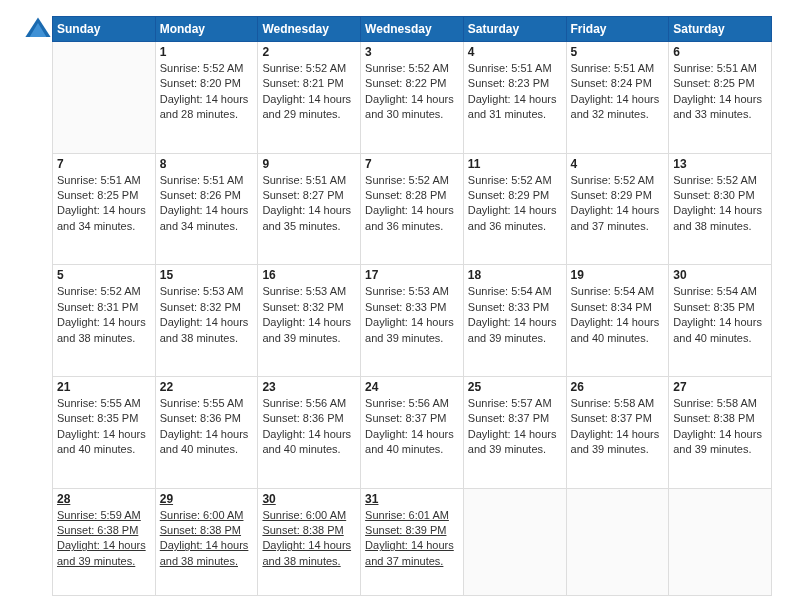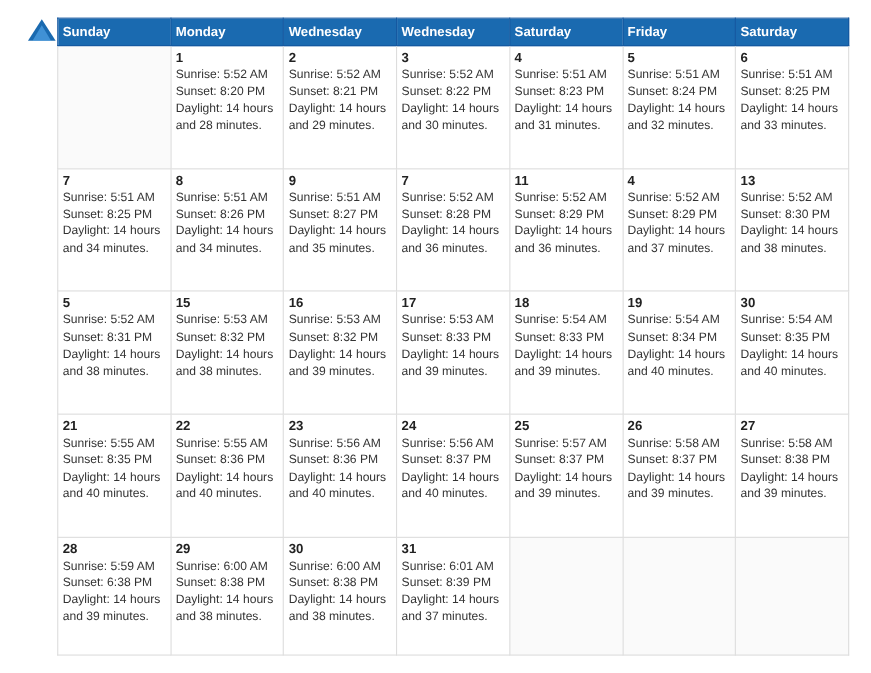--- a/index.html
+++ b/index.html
@@ -94,20 +94,21 @@
     .day-info {
       font-size: 11px;
       line-height: 1.4;
       color: #333;
     }
     .empty-cell {
       background: #fafafa;
     }
     tr:last-child td {
       height: 80px;
+      text-decoration: underline;
     }
   </style>
 </head>
 <body>
 
 <div class="page">
   <div class="header">
     <div class="logo">
       <svg class="logo-icon" viewBox="0 0 40 40">
         <polygon points="20,2 38,30 2,30" fill="#1a6ab0"></polygon>

